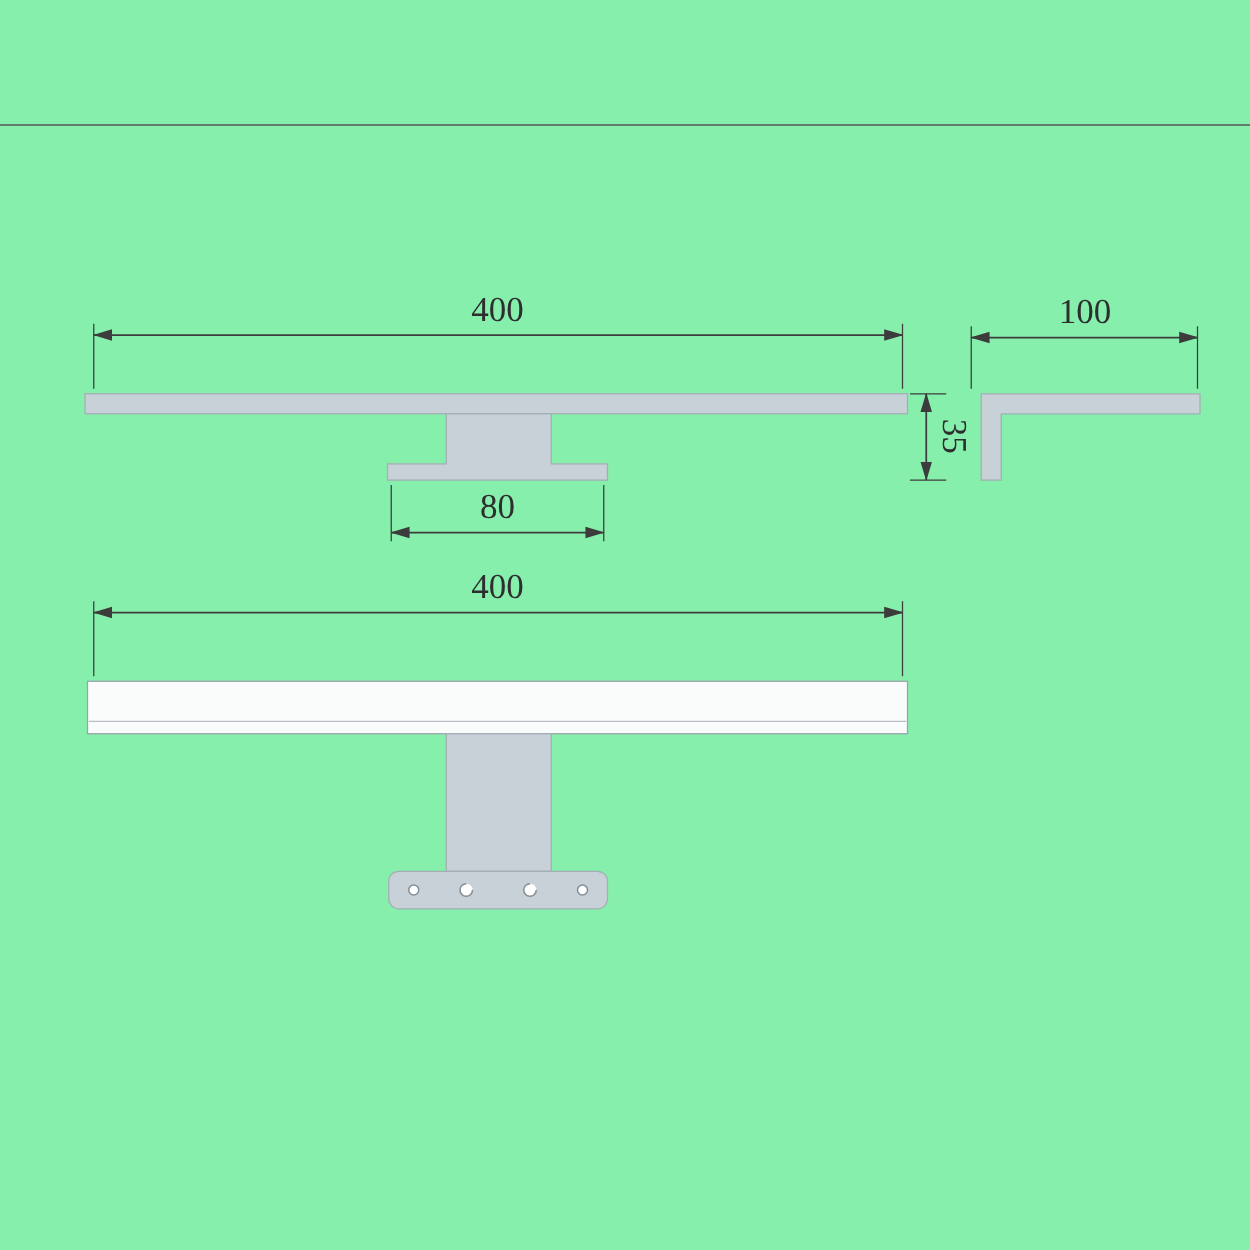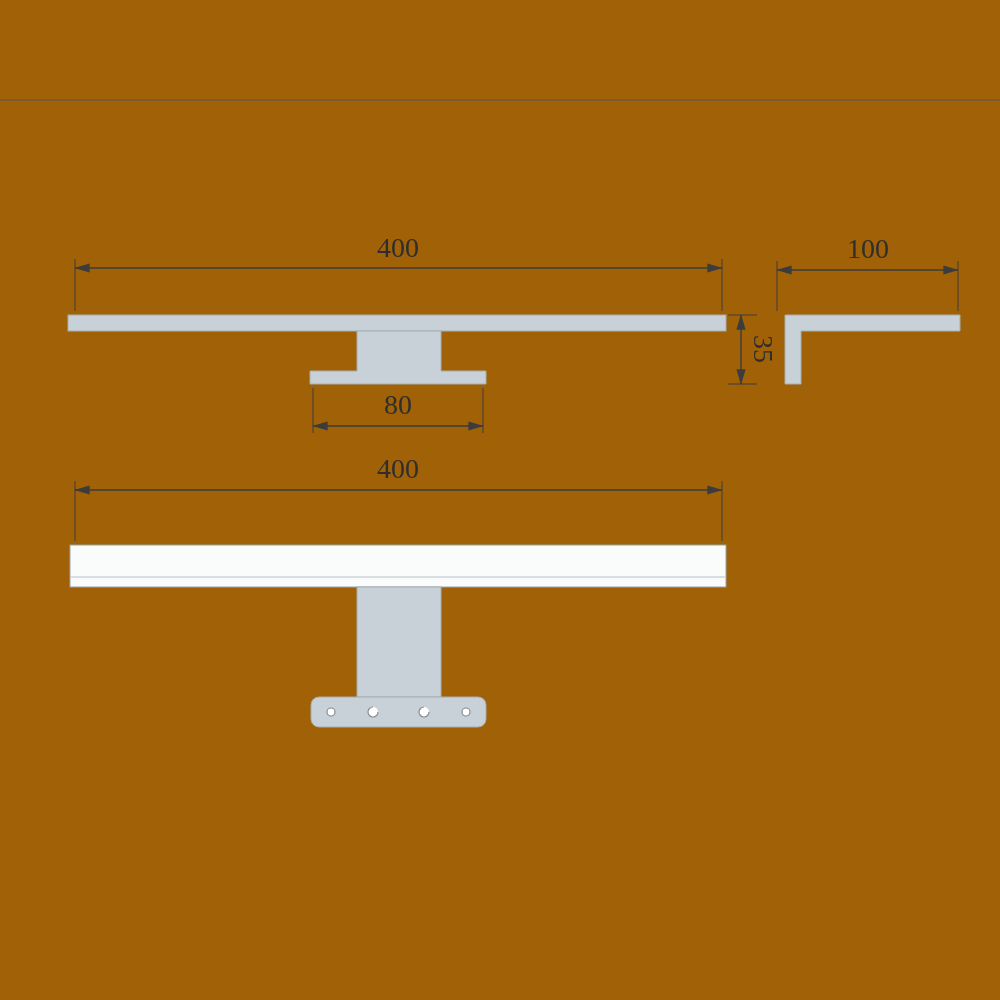--- a/index.html
+++ b/index.html
@@ -1,16 +1,16 @@
 <!DOCTYPE html>
 <html><head>
 <meta charset="utf-8">
 <style>
   html,body{margin:0;padding:0;background:#ffffff;}
-  .stage{position:relative;width:1000px;height:1000px;background:#a16207;overflow:hidden;
+  .stage{position:relative;width:1000px;height:1000px;background:#86efac;overflow:hidden;
          font-family:"Liberation Sans", sans-serif;}
   svg{display:block;}
   .dim-text{font-family:"Liberation Serif", serif;font-size:28px;fill:#2e2e2e;}
   .dim-line{stroke:#3c3c3c;stroke-width:1.4;fill:none;}
   .ext-line{stroke:#3c3c3c;stroke-width:1;fill:none;}
   .part{stroke:#a4aeb4;stroke-width:1;}
   .lamp{stroke:#99a2a8;stroke-width:1;}
   .inner-line{stroke:#b9c0c5;stroke-width:1;fill:none;}
   .hole{stroke:#848d93;stroke-width:1.2;}
   .top-rule{stroke-width:1.2;fill:none;}

